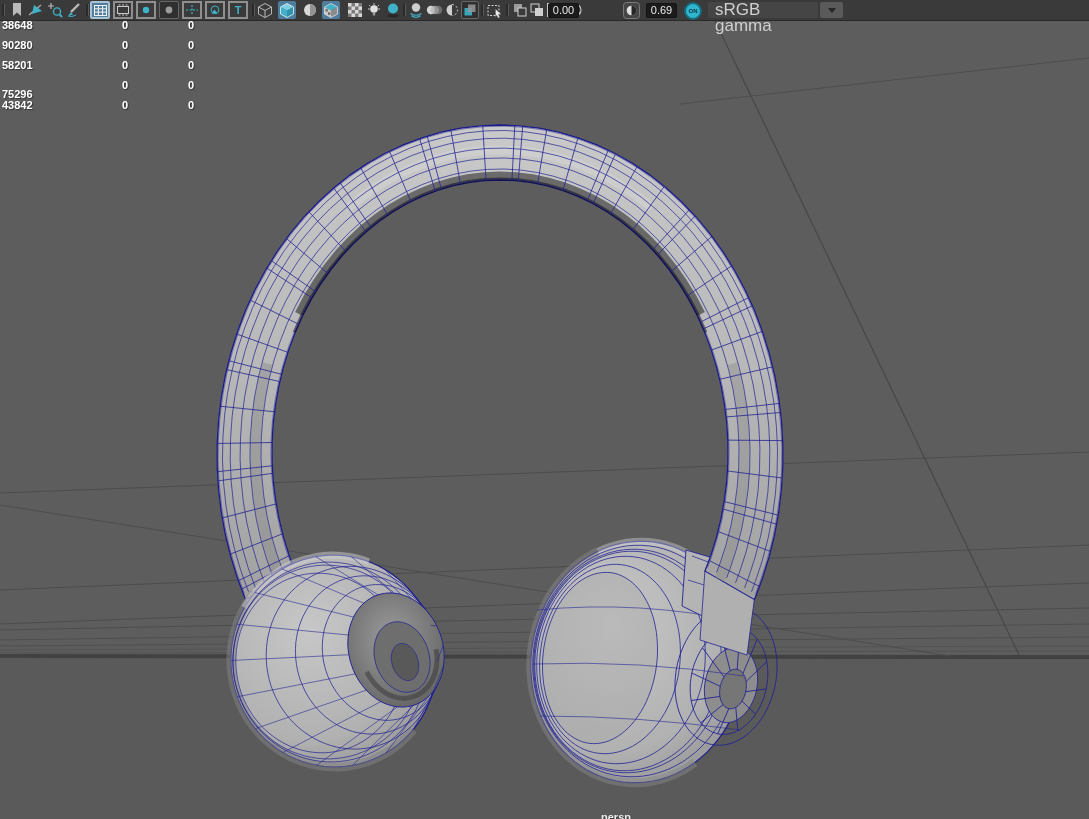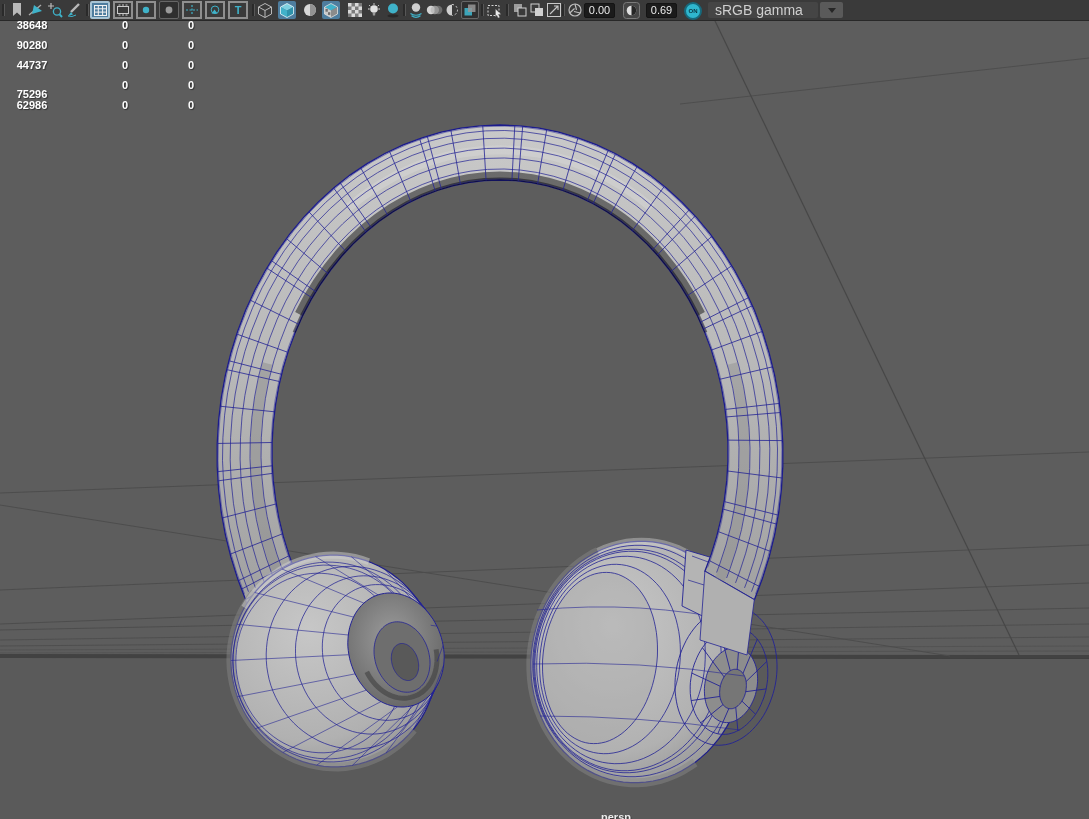--- a/index.html
+++ b/index.html
@@ -18,31 +18,31 @@
   .tb.pressed{background:#2f2f2f;border:1px solid #666;border-radius:2px;}
   .sep{position:absolute;top:4px;width:2px;height:12px;background:#2a2a2a;
        box-shadow:1px 0 0 #575757;}
   .numfield{position:absolute;top:3px;height:13px;background:#1b1b1b;color:#e9e9e9;
             font-size:11px;line-height:13px;text-align:center;border-radius:2px;
             border:1px solid #141414;}
   .onbtn{position:absolute;top:2px;width:14px;height:14px;border-radius:50%;
          background:#2fb6ce;border:2px solid #17697c;color:#083742;font-weight:bold;
          font-size:6px;display:flex;align-items:center;justify-content:center;}
   .dd{position:absolute;top:2px;height:16px;background:#454545;color:#cfcfcf;
-      font-size:14px;line-height:16px;padding-left:7px;border-radius:2px;
+      font-size:17px;line-height:16px;padding-left:7px;border-radius:2px;
       box-sizing:border-box;}
   .ddarrow{position:absolute;top:2px;width:23px;height:16px;background:#5a5a5a;
            border-radius:2px;display:flex;align-items:center;justify-content:center;}
   .ddarrow i{width:0;height:0;border-left:4px solid transparent;
              border-right:4px solid transparent;border-top:5px solid #262626;}
 
   
   .hudcell{position:absolute;color:#fff;font-weight:bold;font-size:11px;
            text-shadow:1px 1px 1px rgba(0,0,0,.45);}
-  .c1{left:2px;width:60px;text-align:center;}
+  .c1{left:2px;width:60px;text-align:left;}
   .c2{left:118px;width:14px;text-align:center;}
   .c3{left:184px;width:14px;text-align:center;}
 
   
   #scene{position:absolute;left:0;top:0;width:1089px;height:819px;}
   .persp{position:absolute;left:556px;top:811px;width:120px;text-align:center;
          color:#ececec;font-weight:bold;font-size:11px;
          text-shadow:1px 1px 1px rgba(0,0,0,.4);}
 </style>
 </head>
@@ -211,27 +211,27 @@
   <div class="persp">persp</div>
 </div>
 
 <div>
   <div class="hudcell c1" style="top:19px">38648</div>
   <div class="hudcell c2" style="top:19px">0</div>
   <div class="hudcell c3" style="top:19px">0</div>
   <div class="hudcell c1" style="top:39px">90280</div>
   <div class="hudcell c2" style="top:39px">0</div>
   <div class="hudcell c3" style="top:39px">0</div>
-  <div class="hudcell c1" style="top:59px">44737</div>
+  <div class="hudcell c1" style="top:59px">58201</div>
   <div class="hudcell c2" style="top:59px">0</div>
   <div class="hudcell c3" style="top:59px">0</div>
   <div class="hudcell c1" style="top:88px">75296</div>
   <div class="hudcell c2" style="top:79px">0</div>
   <div class="hudcell c3" style="top:79px">0</div>
-  <div class="hudcell c1" style="top:99px">62986</div>
+  <div class="hudcell c1" style="top:99px">43842</div>
   <div class="hudcell c2" style="top:99px">0</div>
   <div class="hudcell c3" style="top:99px">0</div>
 </div>
 
 <div class="toolbar">
   <div class="sep" style="left:2px"></div>
 
   <div class="tb" style="left:8px">
     <svg width="14" height="16">
         <path d="M3 1h8v13l-4-3.5L3 14z" fill="#b9b9b9"></path>
@@ -418,21 +418,21 @@
   </div>
 
   <div class="sep" style="left:562px"></div>
 
   <div class="tb" style="left:566px">
     <svg width="16" height="16">
         <circle cx="8" cy="8" r="6" stroke="#bdbdbd" fill="none" stroke-width="1.2"></circle>
       <path d="M8 2L9.5 8M13.2 11L7 9.5M2.8 11L7.5 6.5" stroke="#bdbdbd" stroke-width="1.2"></path>
       </svg>
   </div>
-  <div class="numfield" style="left:584px;width:29px">0.00</div>
+  <div class="numfield" style="left:548px;width:29px">0.00</div>
   <div class="tb" style="left:622px">
     <svg width="17" height="17">
         <rect x="0.5" y="0.5" width="16" height="16" rx="3" fill="#454545" stroke="#7a7a7a"></rect>
       <circle cx="8.5" cy="8.5" r="4.8" fill="#e0e0e0"></circle>
       <path d="M8.5 3.7A4.8 4.8 0 0 1 8.5 13.3Z" fill="#262626"></path>
       </svg>
   </div>
   <div class="numfield" style="left:646px;width:29px">0.69</div>
 
   <div class="onbtn" style="left:684px">ON</div>

